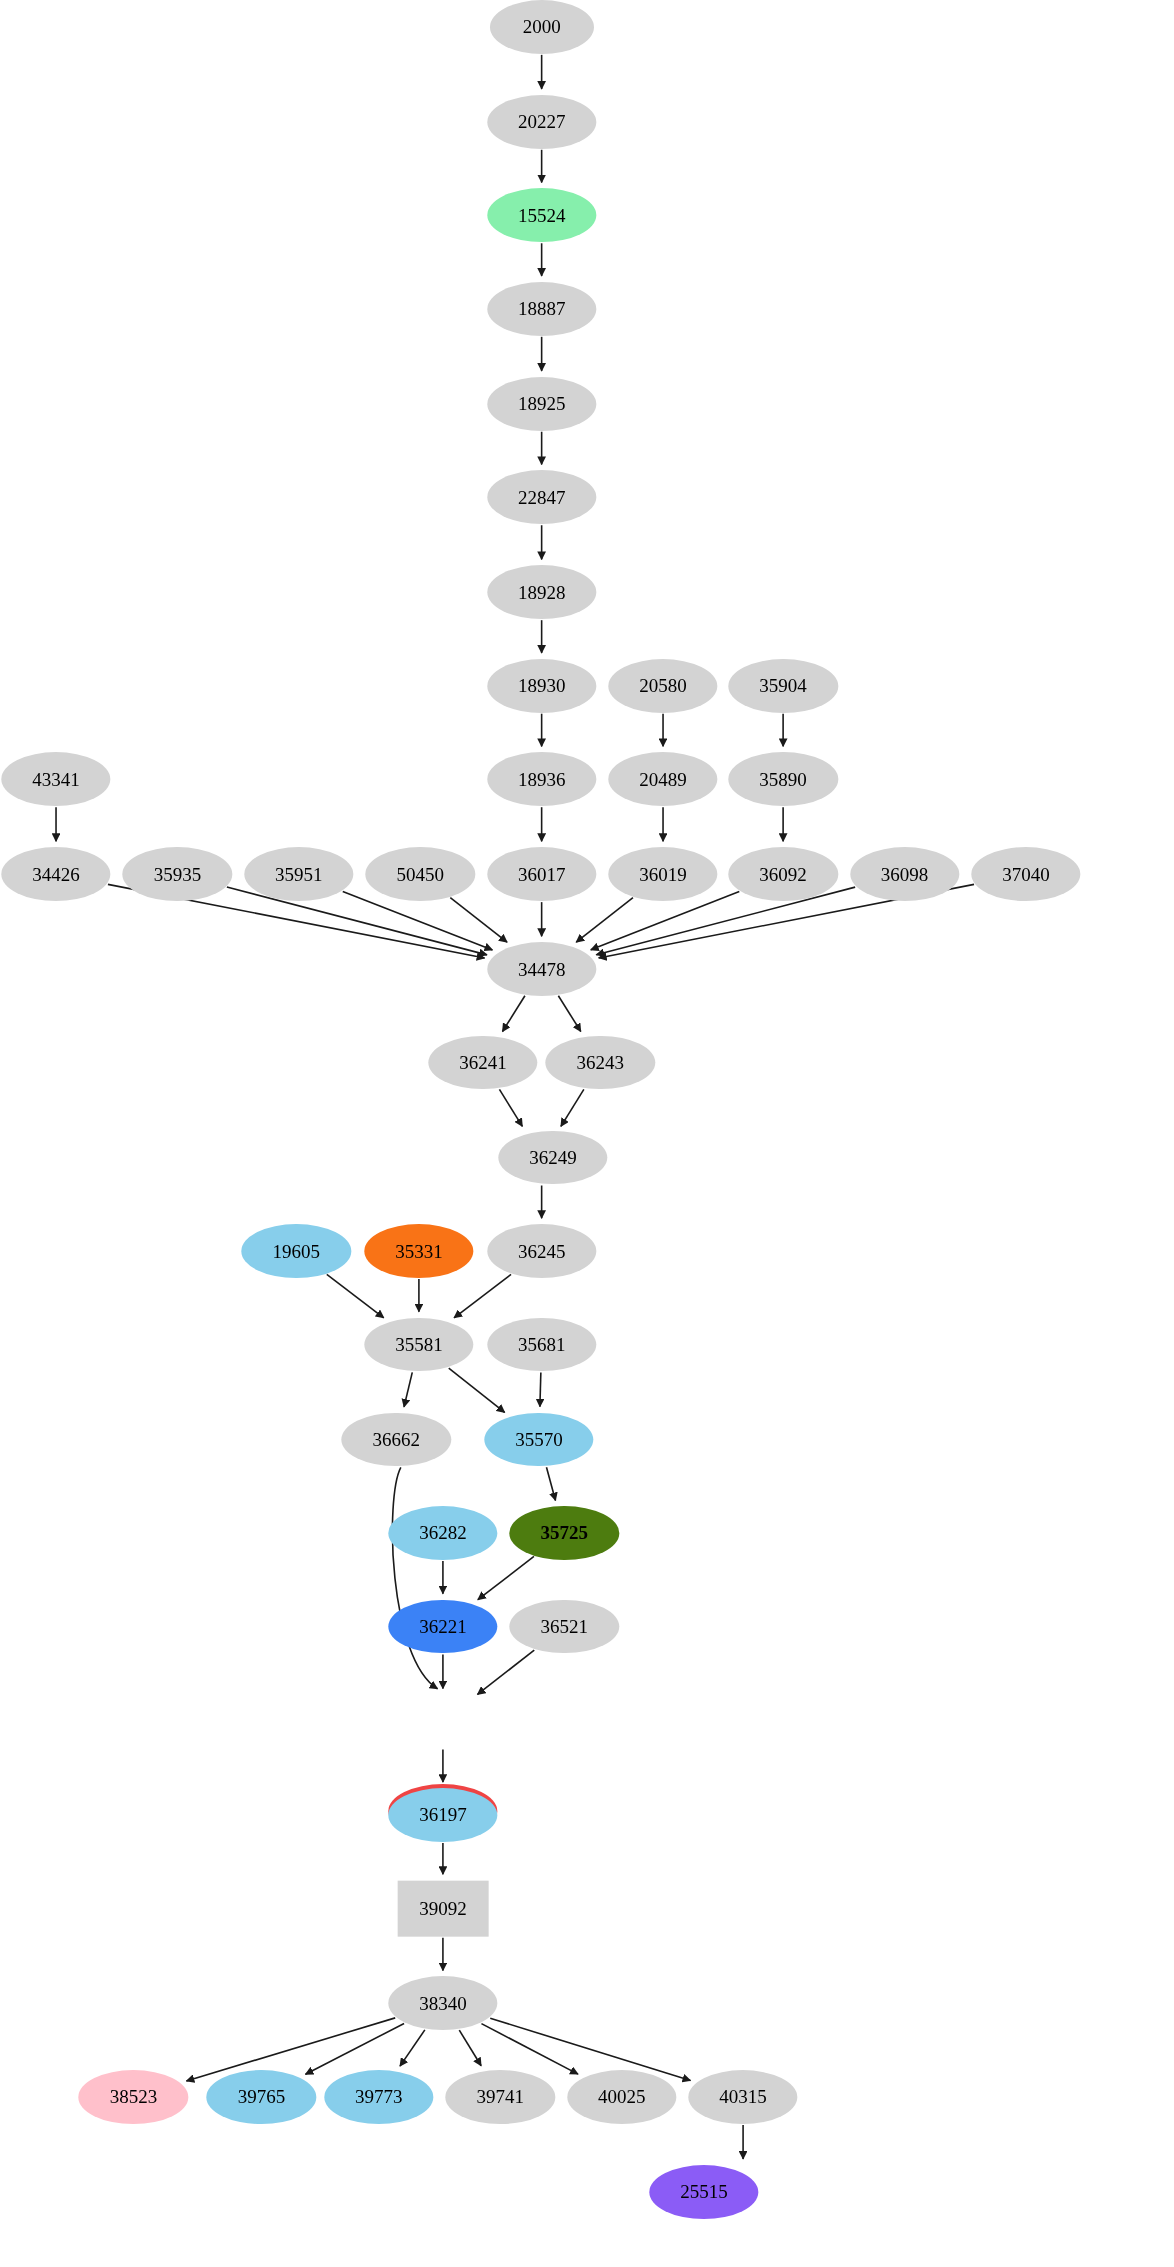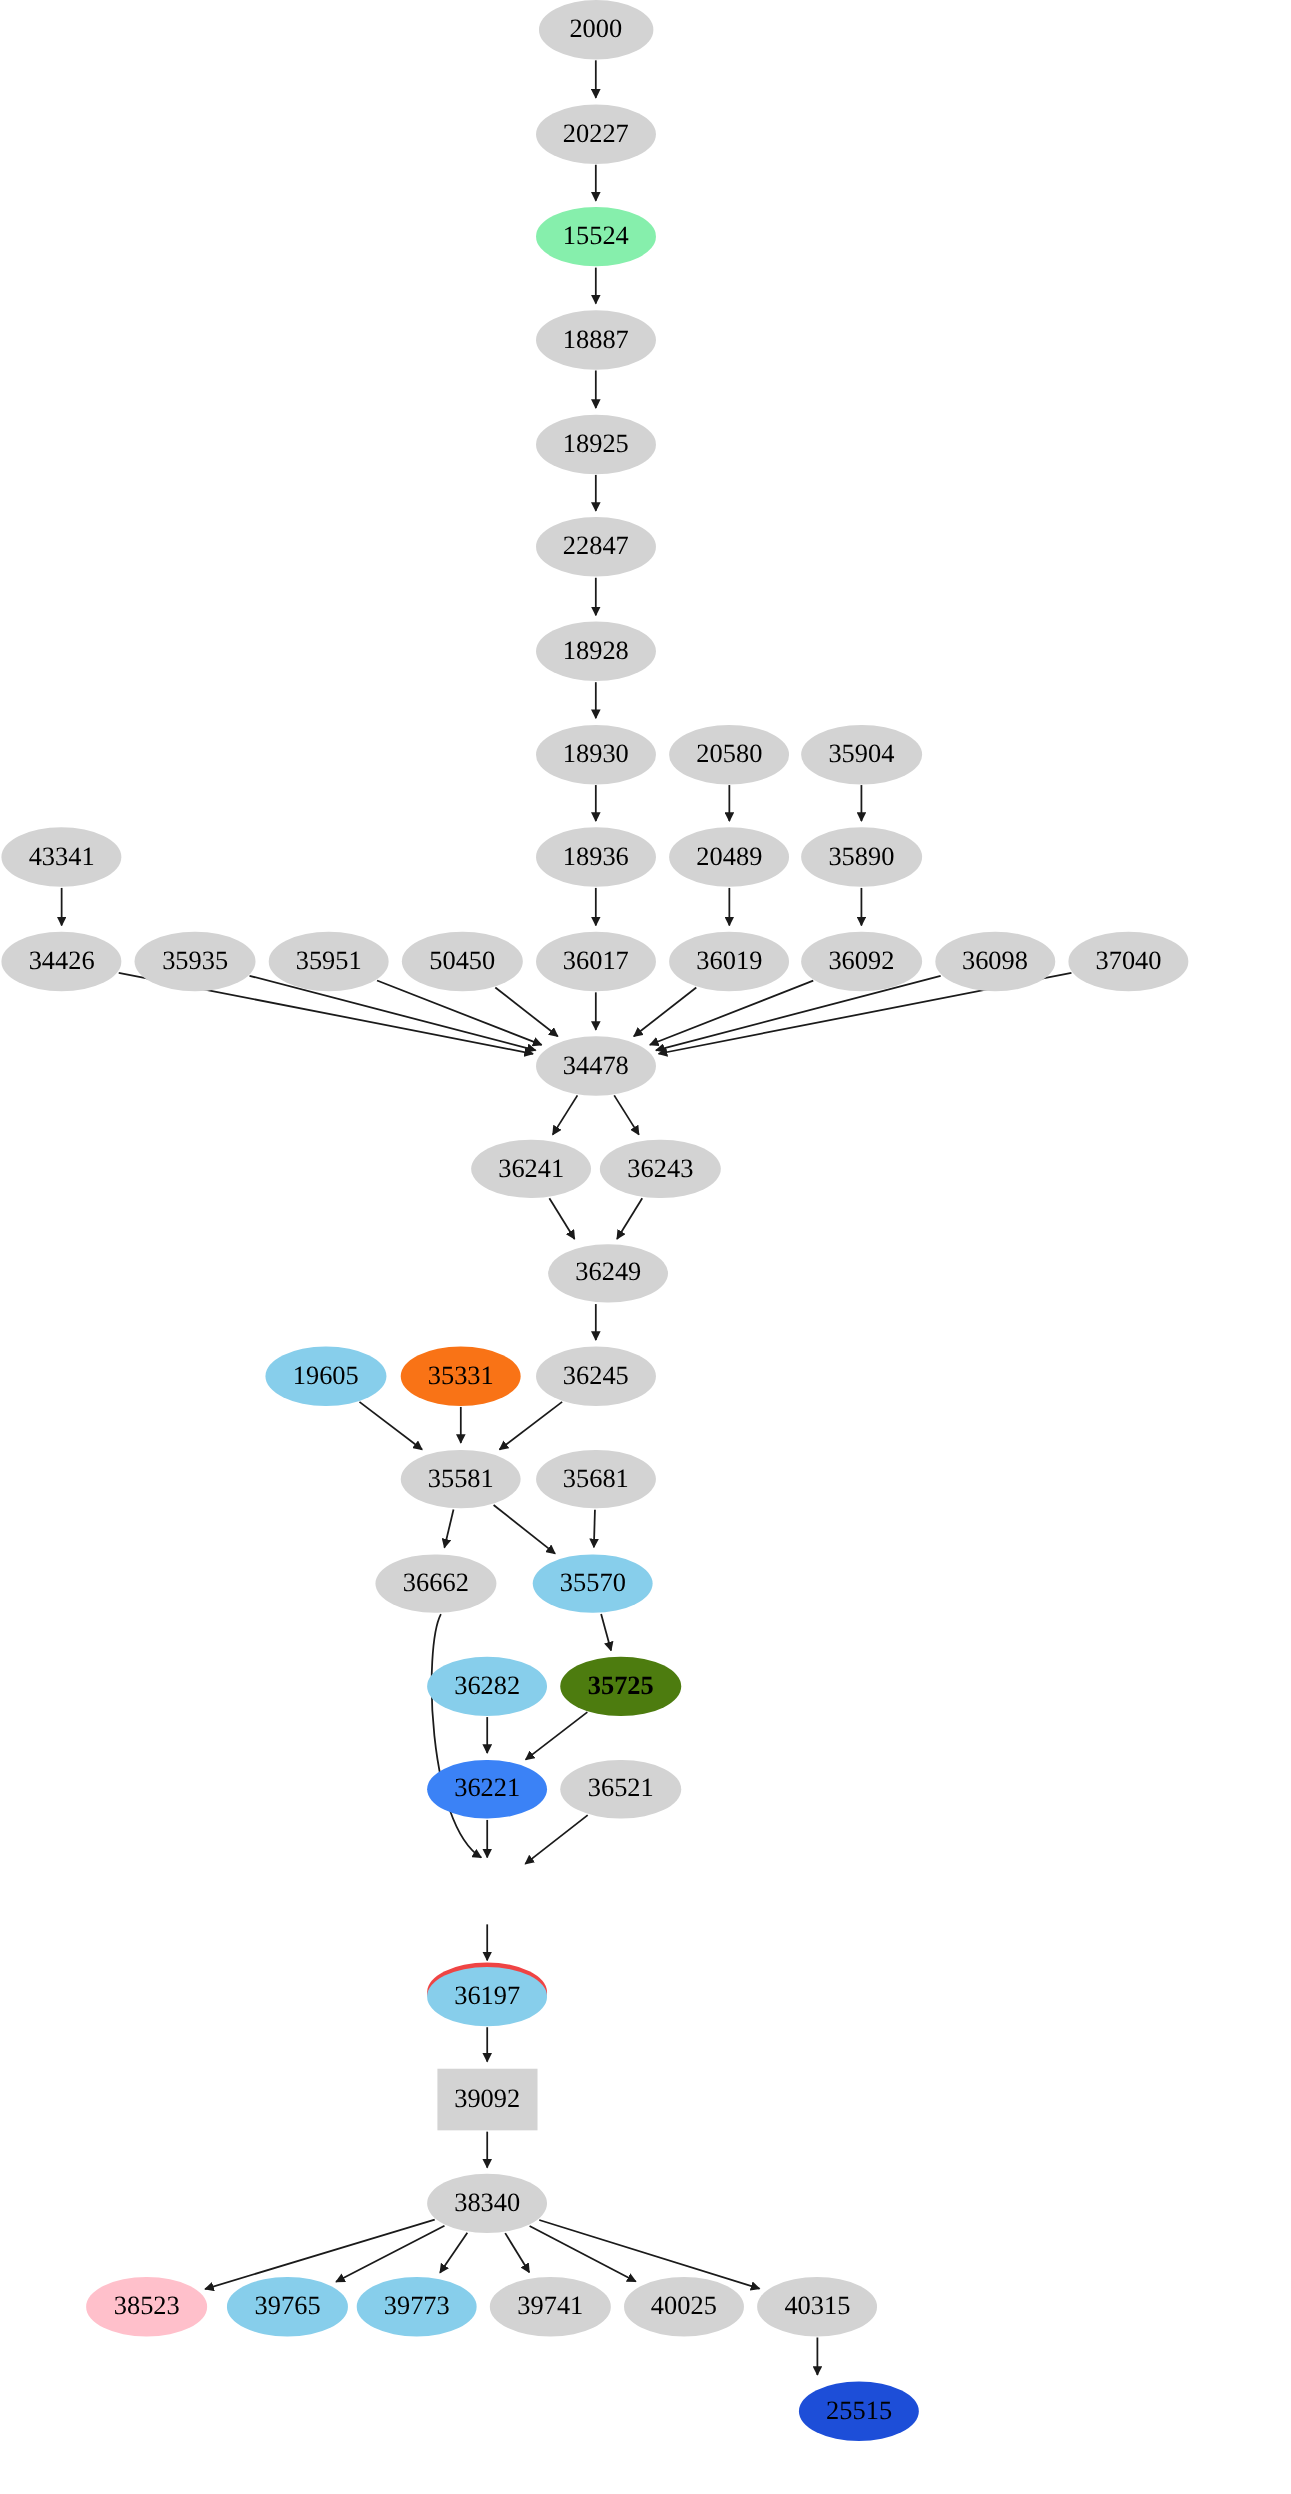--- a/index.html
+++ b/index.html
@@ -1,21 +1,21 @@
 <!DOCTYPE html>
 <html><head>
 <meta charset="utf-8">
 <style>
   html,body{margin:0;padding:0;background:#ffffff;}
   body{font-family:"Liberation Serif", serif;}
   #graph-canvas{position:relative;width:1174px;height:2267px;overflow:hidden;background:#fff;}
   #edge-layer{position:absolute;left:0;top:0;width:1174px;height:2267px;}
   .node{position:absolute;display:flex;align-items:center;justify-content:center;
         transform:translate(-50%,-50%);box-sizing:border-box;}
-  .node .lbl{font-size:24px;color:#000;line-height:1;white-space:nowrap;
+  .node .lbl{font-size:19px;color:#000;line-height:1;white-space:nowrap;
              font-family:"Liberation Serif", serif;}
   .node.ellipse{border-radius:50%;}
   .node.box{border-radius:0;}
 </style>
 </head>
 <body>
 
 <div id="graph-canvas">
   <svg id="edge-layer" viewBox="0 0 1174 2267" preserveAspectRatio="none">
     <defs>
@@ -214,17 +214,17 @@
       </div>
       <div class="node ellipse" style="left: 500.284px; top: 2096.97px; width: 109.395px; height: 53.8413px; background: rgb(211, 211, 211);">
         <span class="lbl">39741</span>
       </div>
       <div class="node ellipse" style="left: 621.686px; top: 2096.97px; width: 109.395px; height: 53.8413px; background: rgb(211, 211, 211);">
         <span class="lbl">40025</span>
       </div>
       <div class="node ellipse" style="left: 743.089px; top: 2096.97px; width: 109.395px; height: 53.8413px; background: rgb(211, 211, 211);">
         <span class="lbl">40315</span>
       </div>
-      <div class="node ellipse" style="left: 781px; top: 2191.91px; width: 109.395px; height: 53.8413px; background: #1d4ed8;">
+      <div class="node ellipse" style="left: 704px; top: 2191.91px; width: 109.395px; height: 53.8413px; background: #8b5cf6;">
         <span class="lbl">25515</span>
       </div>
     </div>
 </div>
 
 </body></html>

